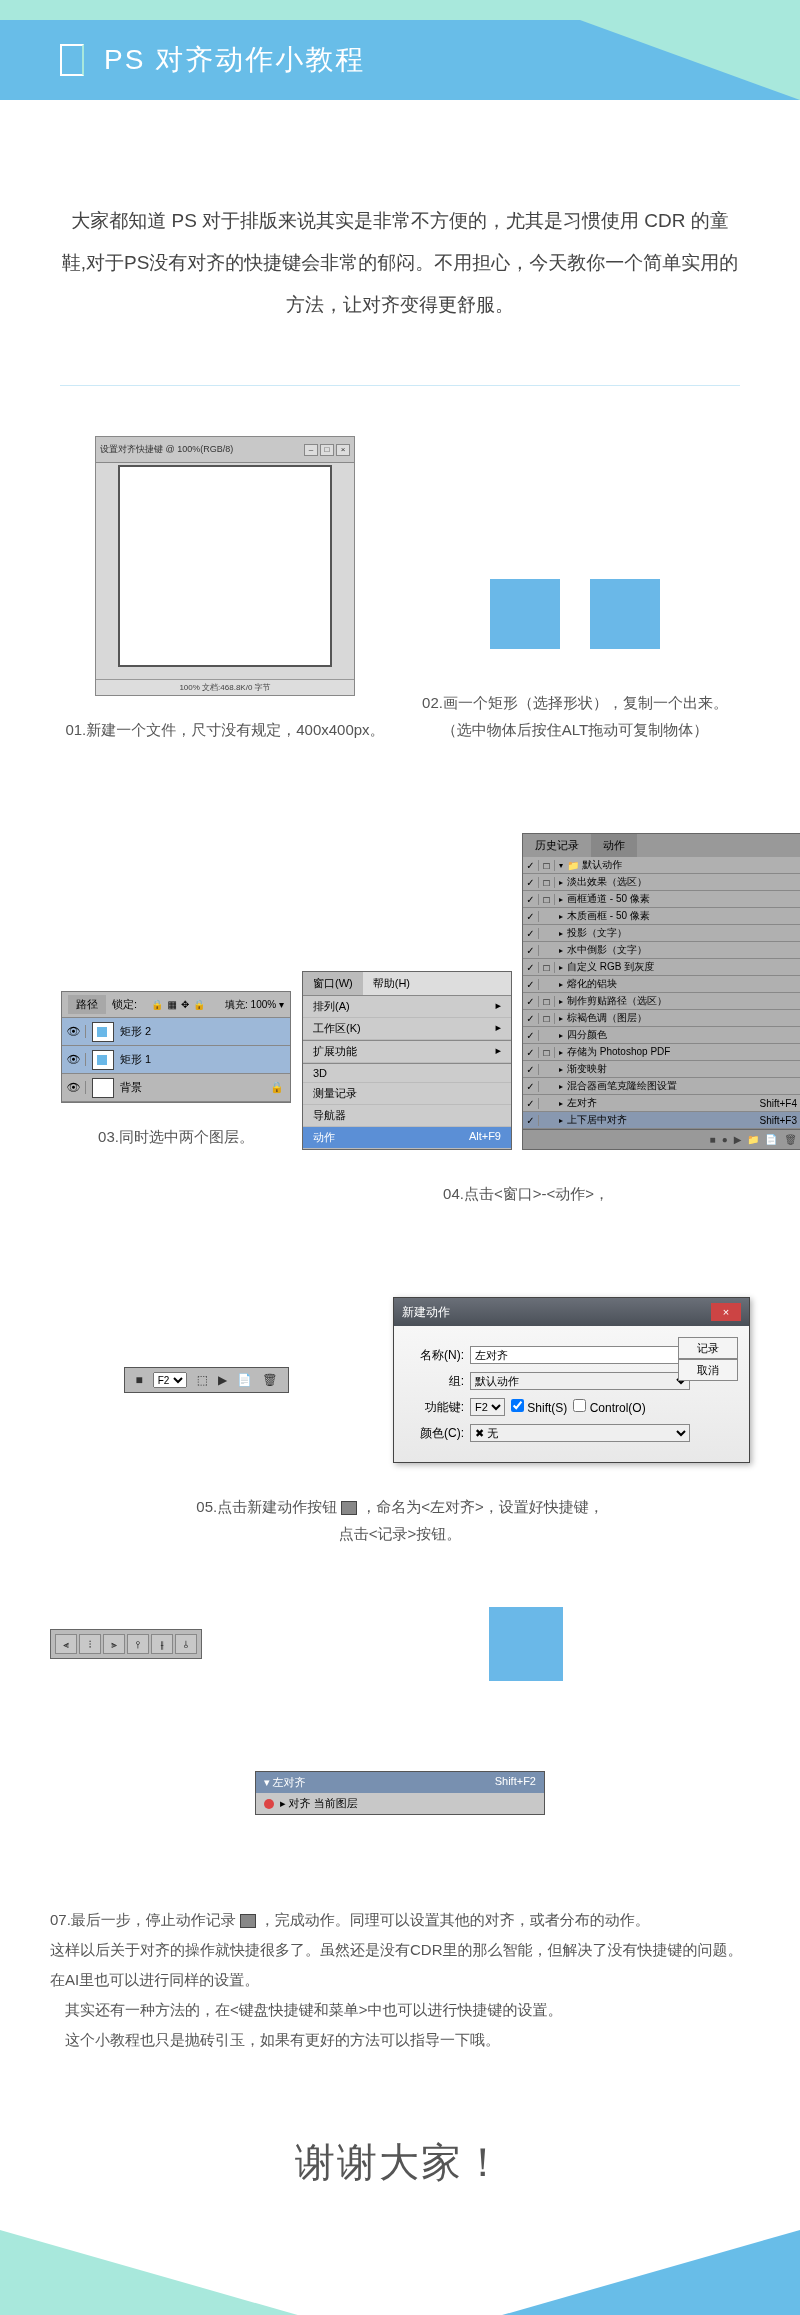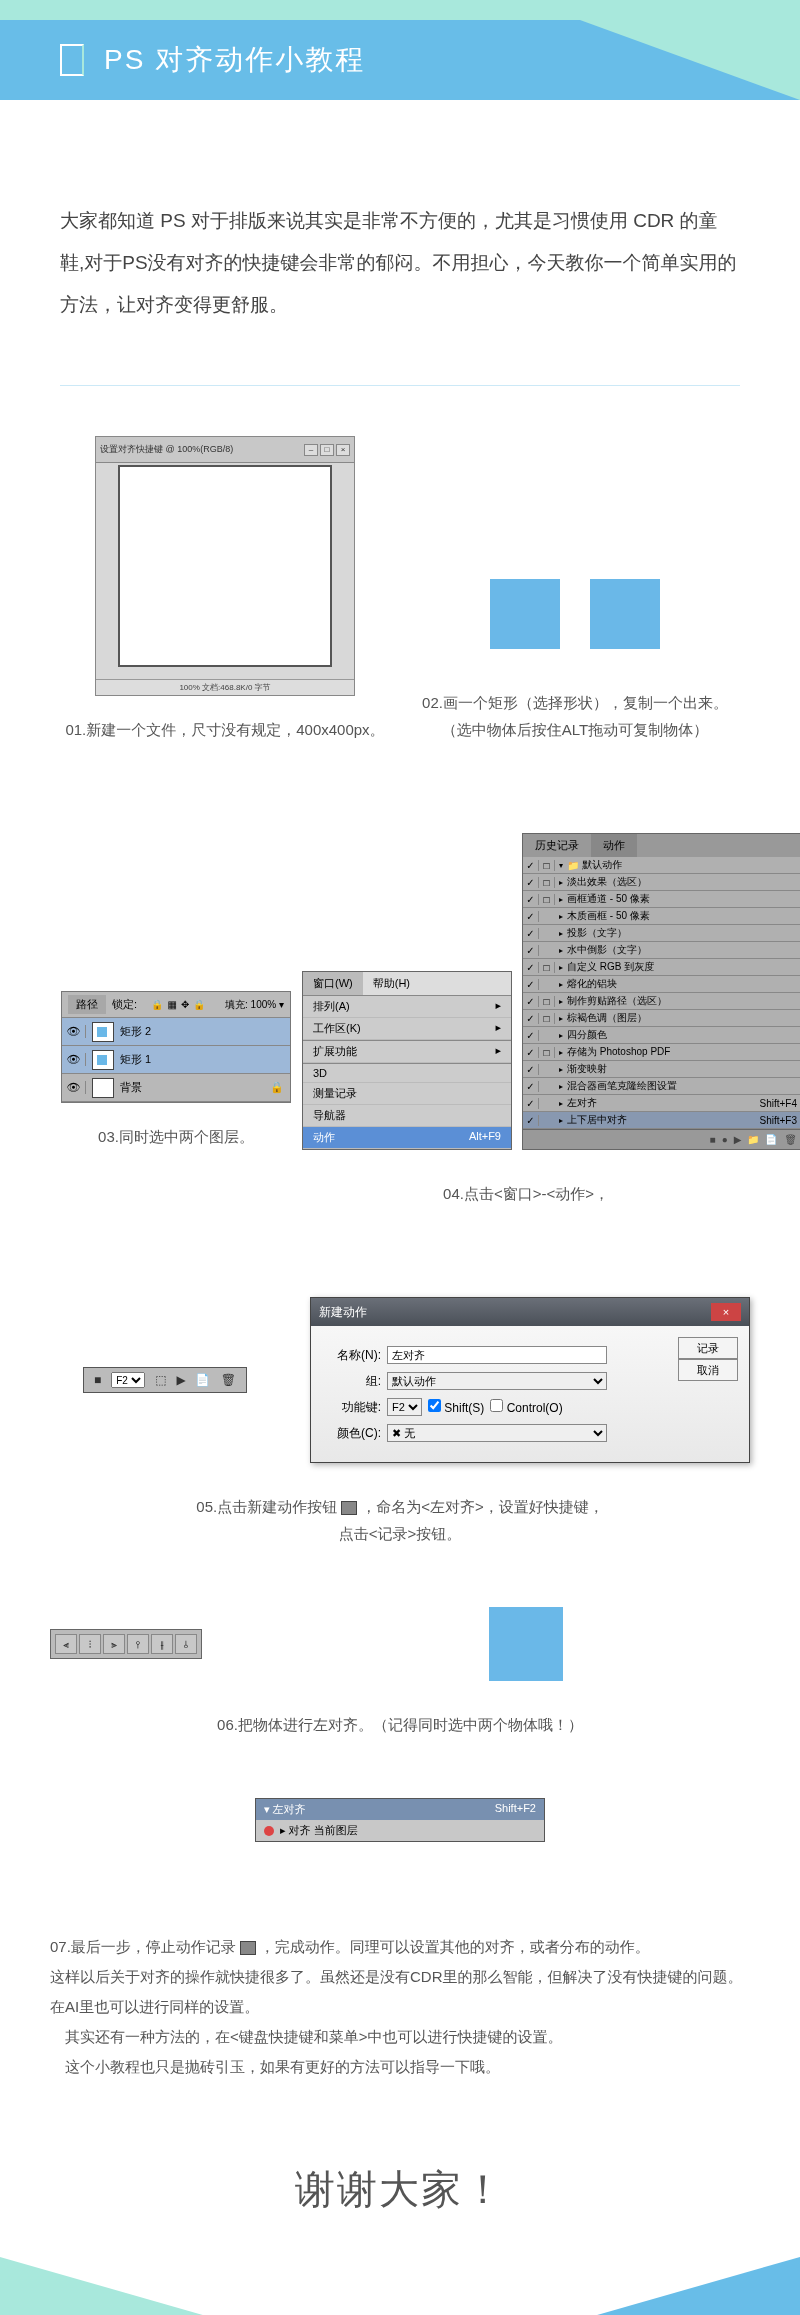--- a/index.html
+++ b/index.html
@@ -5,21 +5,21 @@
 * { margin: 0; padding: 0; box-sizing: border-box; }
 body { font-family: "Microsoft YaHei", "SimHei", sans-serif; background: #fff; width: 800px; margin: 0 auto; }
 
 .header-band { position: relative; height: 130px; background: #fff; }
 .header-top { height: 20px; background: #a8e8dc; }
 .header-main { background: #68bde8; height: 80px; display: flex; align-items: center; padding-left: 60px; }
 .header-icon { width: 24px; height: 32px; border: 2px solid #fff; border-right-color: #a8e8dc; margin-right: 20px; }
 .header-title { color: #fff; font-size: 28px; font-weight: normal; letter-spacing: 2px; }
 .header-diag { position: absolute; right: 0; top: 20px; width: 0; height: 0; border-right: 220px solid #a8e8dc; border-bottom: 80px solid transparent; }
 
-.intro { padding: 70px 60px 40px; color: #444; font-size: 19px; line-height: 2.2; }
+.intro { padding: 70px 60px 40px; text-align: center; color: #444; font-size: 19px; line-height: 2.2; }
 .hr-light { height: 1px; background: #cce9f7; margin: 20px 60px; }
 
 .section { padding: 30px 50px; }
 .row { display: flex; justify-content: space-between; align-items: flex-end; margin-bottom: 30px; }
 .col { flex: 1; text-align: center; }
 
 .ps-window { width: 260px; height: 260px; background: #d8d8d8; border: 1px solid #888; position: relative; margin: 0 auto 20px; }
 .ps-titlebar { height: 26px; background: #c8c8c8; border-bottom: 1px solid #888; display: flex; align-items: center; padding: 0 4px; font-size: 9px; color: #333; }
 .ps-titlebar-btns { margin-left: auto; display: flex; gap: 2px; }
 .ps-titlebar-btns span { width: 14px; height: 12px; border: 1px solid #888; background: #ddd; font-size: 8px; text-align: center; line-height: 10px; }
@@ -61,21 +61,21 @@
 .action-row .box { width: 16px; text-align: center; border-right: 1px solid #888; }
 .action-row .tri { margin: 0 4px; font-size: 8px; }
 .action-row.sel { background: #8898b0; }
 .actions-foot { display: flex; justify-content: flex-end; gap: 6px; padding: 4px; background: #999; border-top: 1px solid #666; }
 .actions-foot span { font-size: 10px; color: #444; }
 
 .small-toolbar { height: 26px; background: #bbb; border: 1px solid #555; display: inline-flex; align-items: center; gap: 10px; padding: 0 10px; margin: 0 auto; }
 .small-toolbar span { font-size: 12px; color: #333; }
 .small-toolbar select { font-size: 10px; height: 16px; }
 
-.dialog { width: 440px; background: linear-gradient(#fafafa,#e8e8e8); border: 1px solid #444; margin: 0 auto; box-shadow: 2px 2px 6px rgba(0,0,0,0.3); }
+.dialog { width: 357px; background: linear-gradient(#fafafa,#e8e8e8); border: 1px solid #444; margin: 0 auto; box-shadow: 2px 2px 6px rgba(0,0,0,0.3); }
 .dialog-title { height: 28px; background: linear-gradient(#6a6f78,#4a5058); color: #fff; font-size: 12px; display: flex; align-items: center; padding: 0 8px; }
 .dialog-close { margin-left: auto; width: 30px; height: 18px; background: #c44; color: #fff; text-align: center; font-size: 11px; line-height: 18px; }
 .dialog-body { padding: 12px 14px; font-size: 12px; }
 .dlg-row { display: flex; align-items: center; margin-bottom: 8px; gap: 6px; margin-top: 8px; }
 .dlg-row .lbl { width: 56px; text-align: right; }
 .dlg-row input[type=text] { flex: 0 0 220px; height: 18px; border: 1px solid #888; font-size: 11px; padding: 0 4px; }
 .dlg-row select { height: 18px; border: 1px solid #888; font-size: 11px; }
 .dialog-btns { position: absolute; right: 12px; top: 40px; display: flex; flex-direction: column; }
 .dialog-btns button { width: 60px; height: 22px; font-size: 11px; background: #f4f4f4; border: 1px solid #888; }
 .dialog-wrap { position: relative; }
@@ -387,21 +387,20 @@
     <div class="align-toolbar">
       <span>⫷</span>
       <span>⫶</span>
       <span>⫸</span>
       <span>⫯</span>
       <span>⫲</span>
       <span>⫰</span>
     </div>
     <div class="single-blue"></div>
   </div>
-  <div class="caption" style="text-align:center;">06.把物体进行左对齐。（记得同时选中两个物体哦！）</div>
 </div>
 
 <div class="section">
   <div style="display:flex; justify-content:flex-end; margin-bottom:40px;">
     <div class="action-rec">
       <div class="action-rec-head">
         <span>▾ <span>左对齐</span></span>
         <span>Shift+F2</span>
       </div>
       <div class="action-rec-row">

